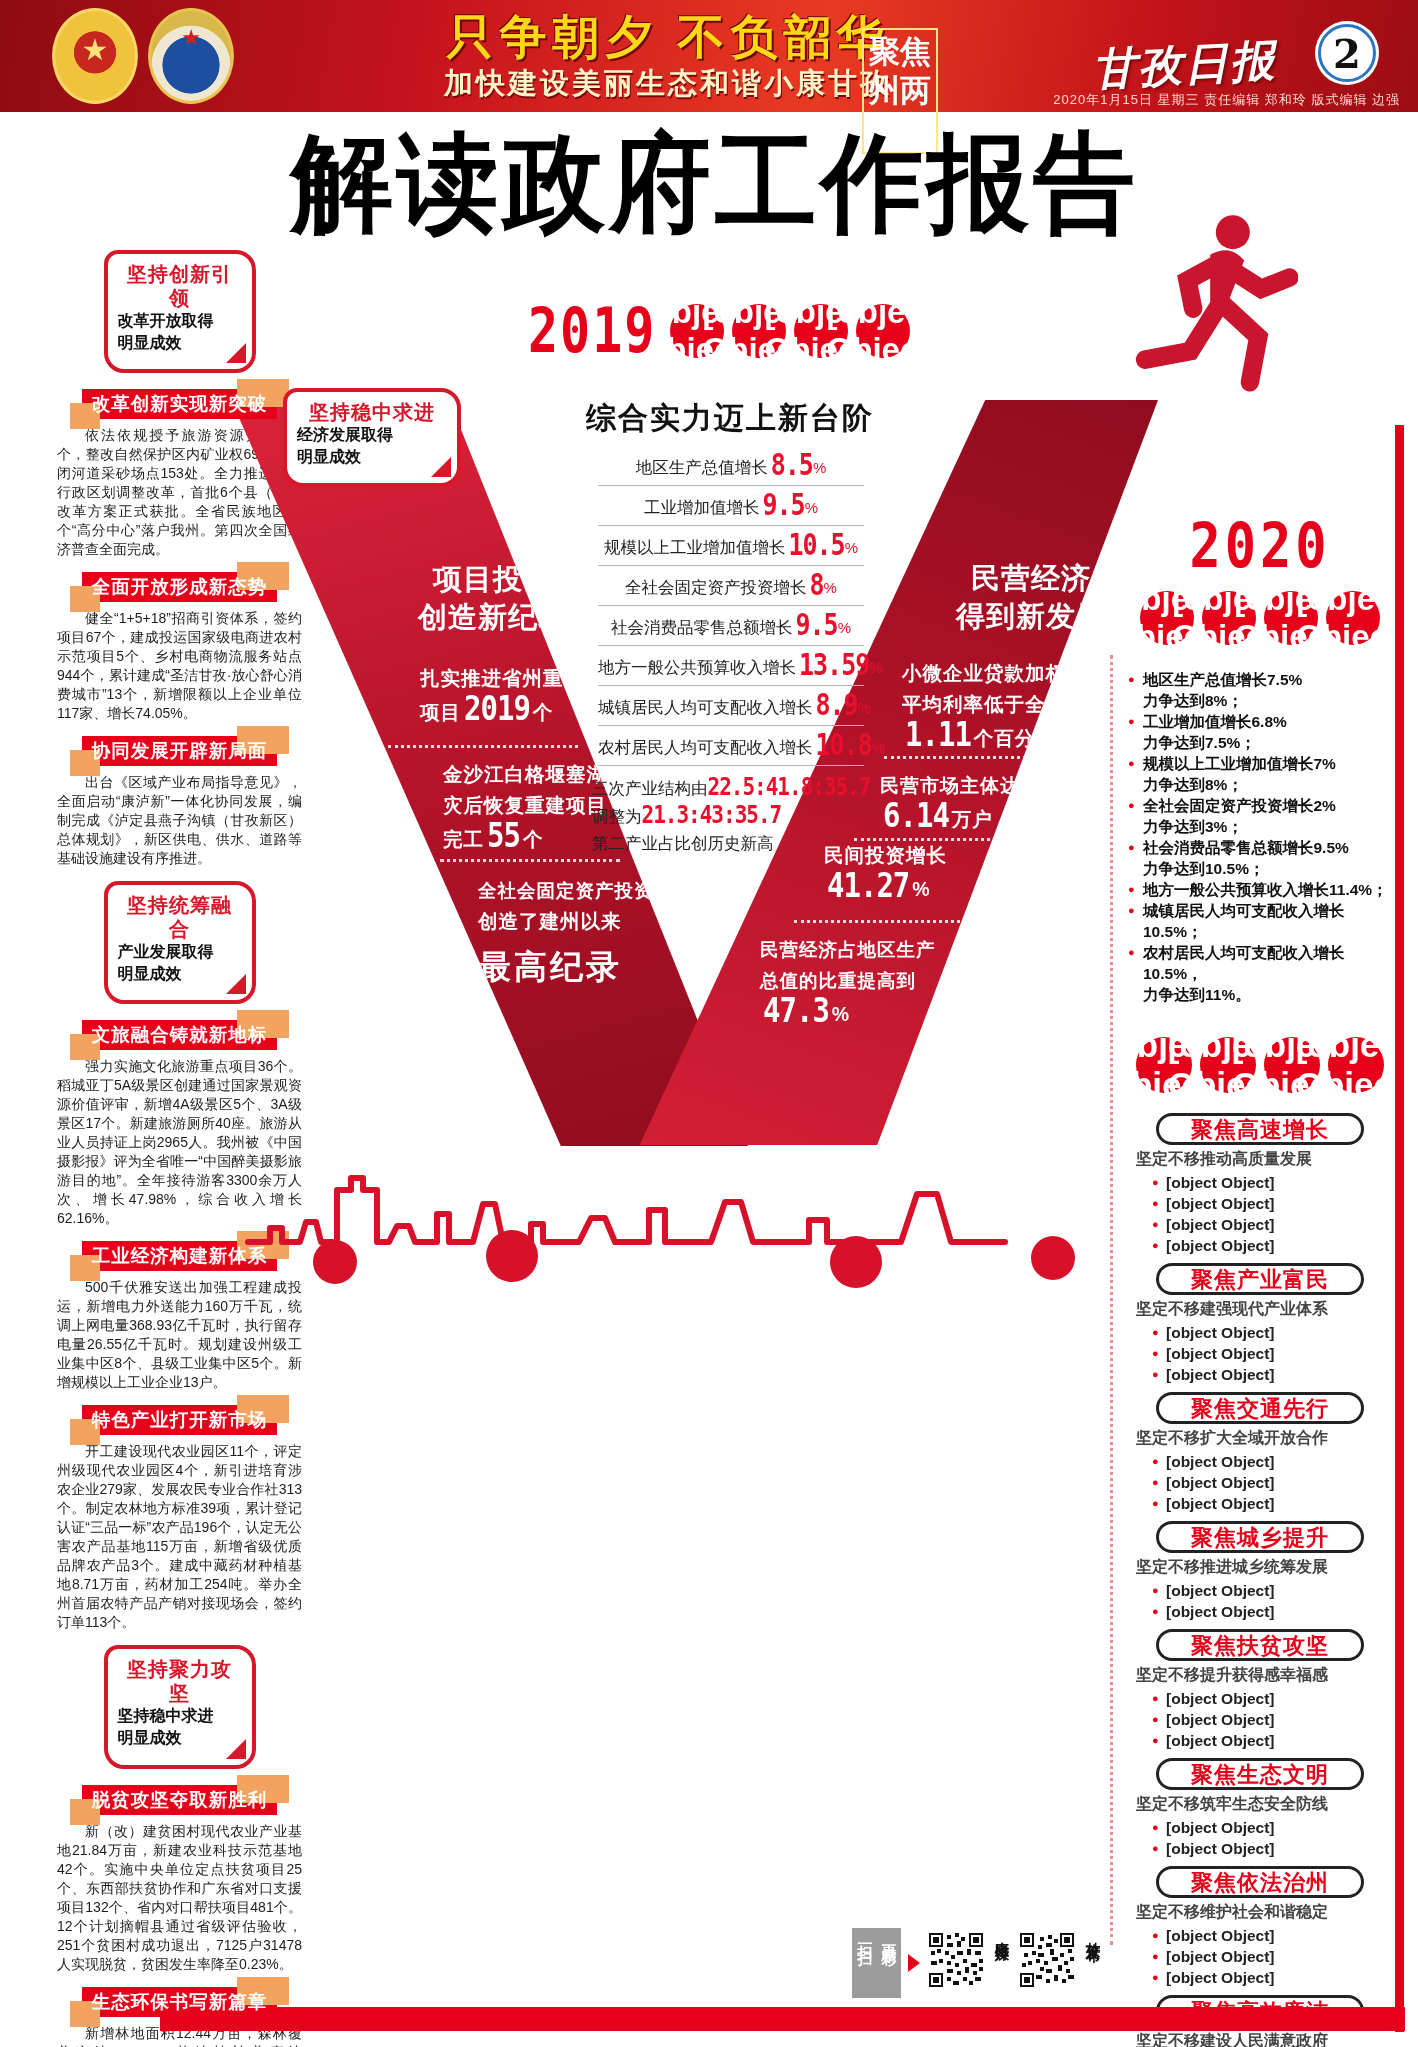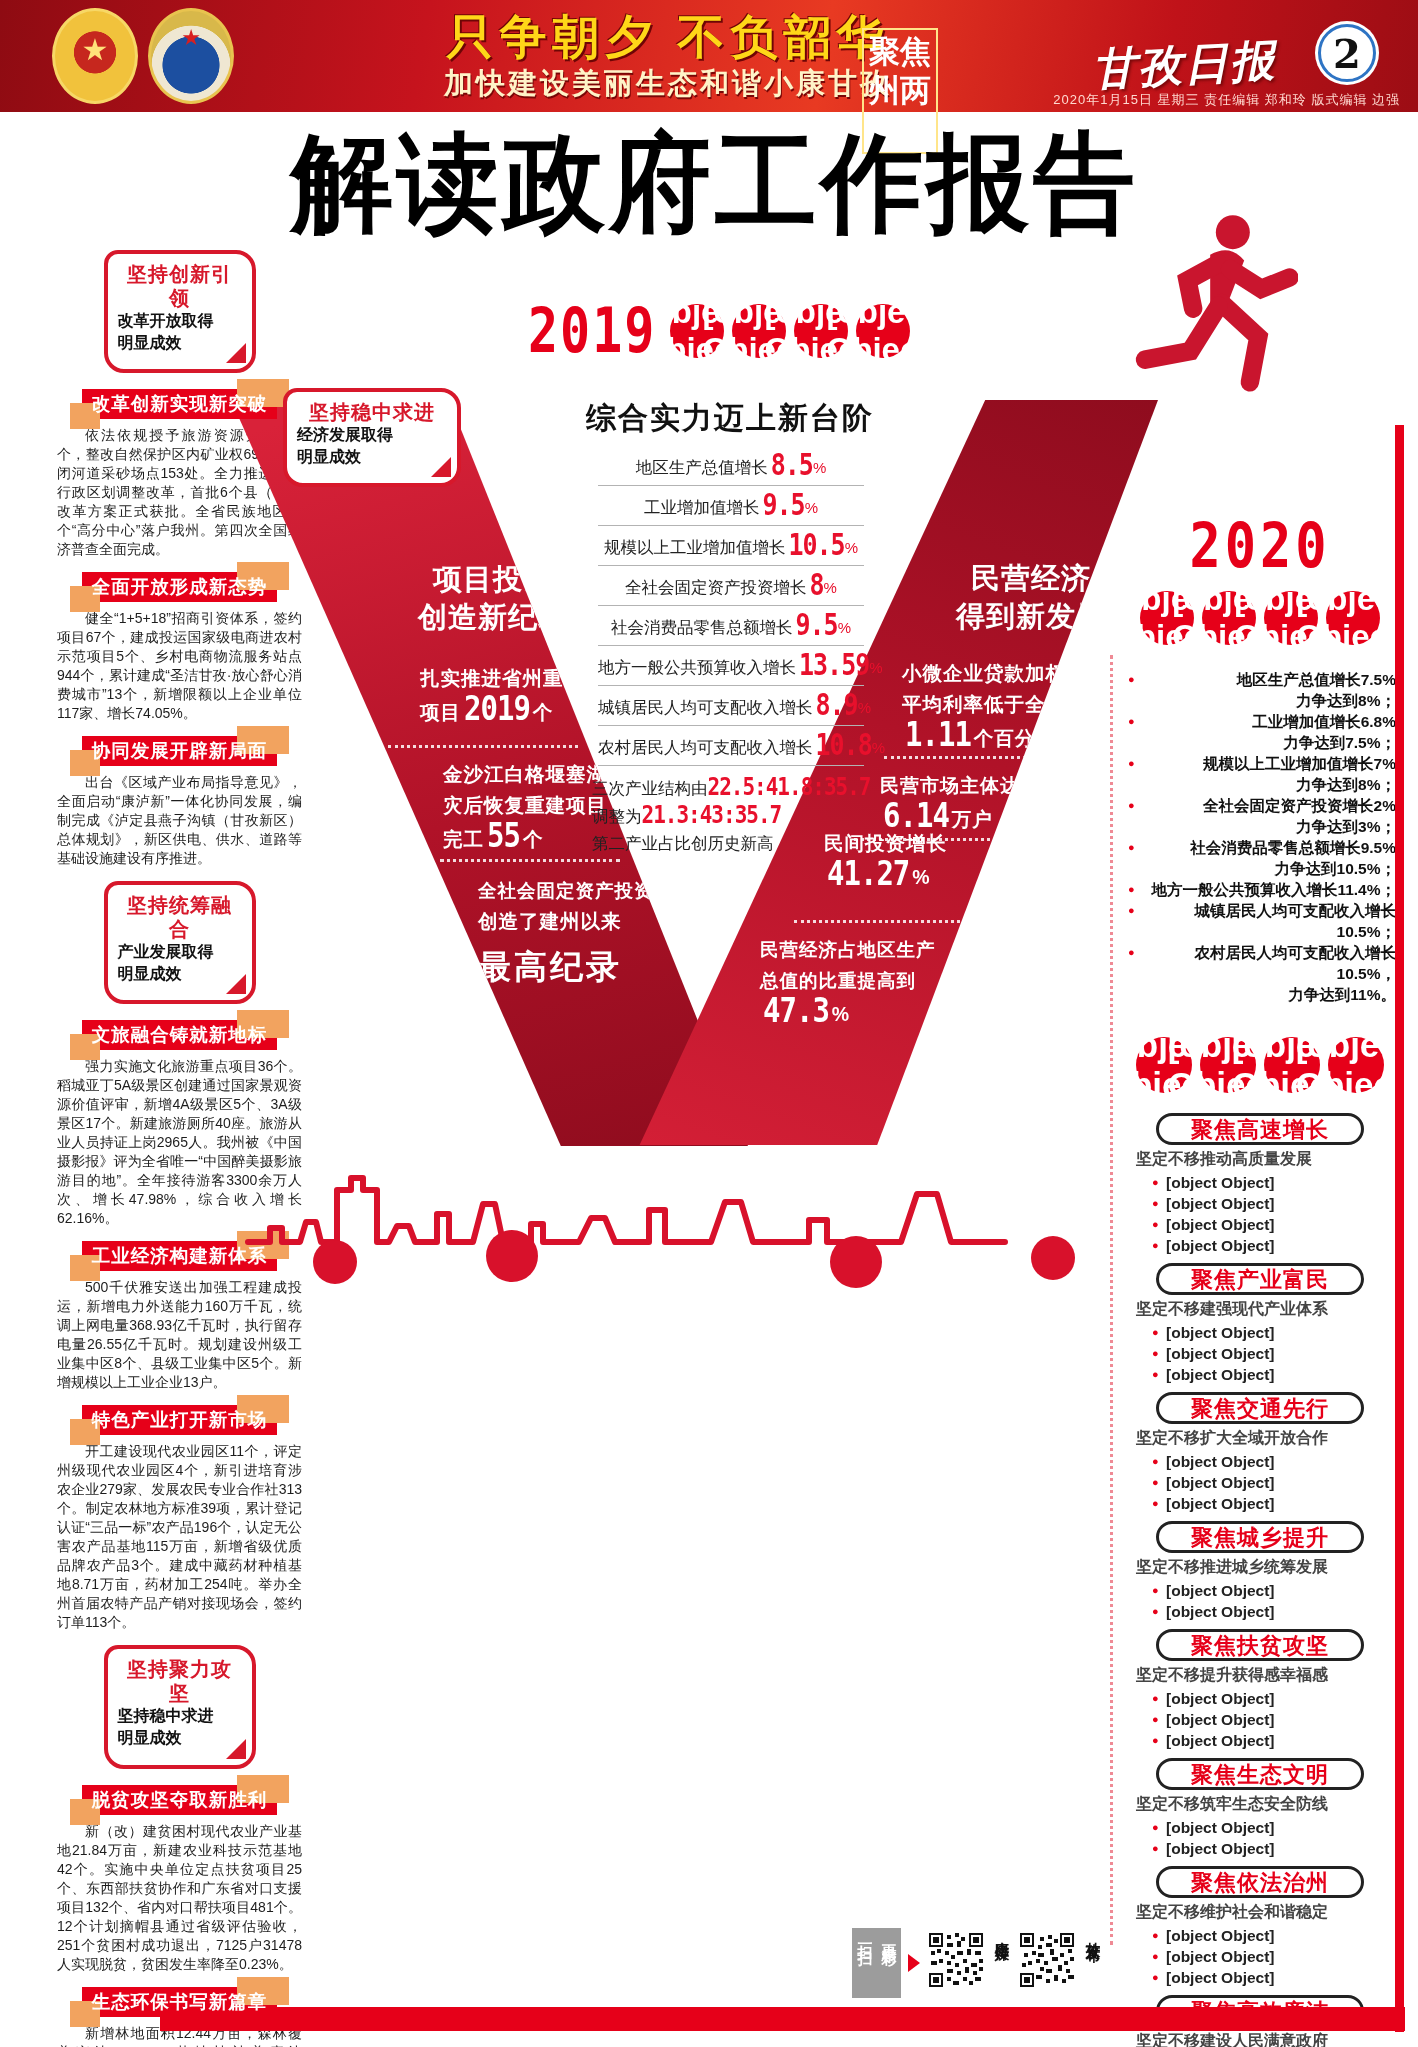--- a/index.html
+++ b/index.html
@@ -101,21 +101,21 @@
   .skyline{position:absolute;left:240px;top:1120px;z-index:2;}
 
   
   .runner{position:absolute;left:1128px;top:205px;}
 
   
   .sidebar{position:absolute;left:1124px;top:515px;width:272px;}
   .g-year{text-align:center;font-family:"DejaVu Sans Mono",monospace;font-weight:bold;color:var(--red);
     font-size:52px;letter-spacing:4px;transform:scaleY(1.2);}
   .c-row{display:flex;justify-content:center;margin-top:16px;}
-  .gb-list{margin:24px 0 0 4px;text-align:right;}
+  .gb-list{margin:24px 0 0 4px;}
   .gb{position:relative;padding-left:15px;font-size:15.5px;line-height:21px;color:#111;font-weight:bold;}
   .gb::before{content:"●";position:absolute;left:0;top:0;color:var(--red);font-size:11px;}
   .gb .l2{display:block;}
   .kw-row{display:flex;justify-content:center;margin-top:32px;}
   .kw-row .circle{width:56px;height:56px;font-size:35px;}
   .groups{margin-top:20px;}
   .gp{margin-bottom:7px;}
   .gp-oval{width:208px;height:32px;margin:0 auto;border:3px solid #222;border-radius:20px;
     text-align:center;line-height:27px;font-size:22px;font-weight:bold;color:var(--red);letter-spacing:1px;}
   .gp-sub{margin:4px 0 2px 12px;font-size:16px;font-weight:bold;color:#444;}
@@ -186,21 +186,21 @@
       <div class="ln" data-name="v-right-i1-l1">小微企业贷款加权</div>
       <div class="ln" data-name="v-right-i1-l2">平均利率低于全省</div>
       <div class="ln"><span class="bnum" data-name="v-right-i1-num">1.11</span><span data-name="v-right-i1-l3">个百分点</span></div>
     </div>
     <div class="dotsep" style="left:266px;top:356px;width:178px" data-name="dotted-separator"></div>
     <div class="vt" style="left:262px;top:370px" data-name="v-right-item-2">
       <div class="ln" style="font-size:19px" data-name="v-right-i2-l1">民营市场主体达到</div>
       <div class="ln"><span class="bnum" data-name="v-right-i2-num">6.14</span><span data-name="v-right-i2-unit">万户</span></div>
     </div>
     <div class="dotsep" style="left:236px;top:438px;width:178px" data-name="dotted-separator"></div>
-    <div class="vt" style="left:206px;top:428px" data-name="v-right-item-3">
+    <div class="vt" style="left:206px;top:440px" data-name="v-right-item-3">
       <div class="ln" data-name="v-right-i3-l1">民间投资增长</div>
       <div class="ln"><span class="bnum" data-name="v-right-i3-num">41.27</span><span data-name="v-right-i3-unit">%</span></div>
     </div>
     <div class="dotsep" style="left:176px;top:520px;width:178px" data-name="dotted-separator"></div>
     <div class="vt" style="left:142px;top:534px" data-name="v-right-item-4">
       <div class="ln" style="font-size:18.5px" data-name="v-right-i4-l1">民营经济占地区生产</div>
       <div class="ln" style="font-size:18.5px" data-name="v-right-i4-l2">总值的比重提高到</div>
       <div class="ln"><span class="bnum" data-name="v-right-i4-num">47.3</span><span data-name="v-right-i4-unit">%</span></div>
     </div>
   </div>

